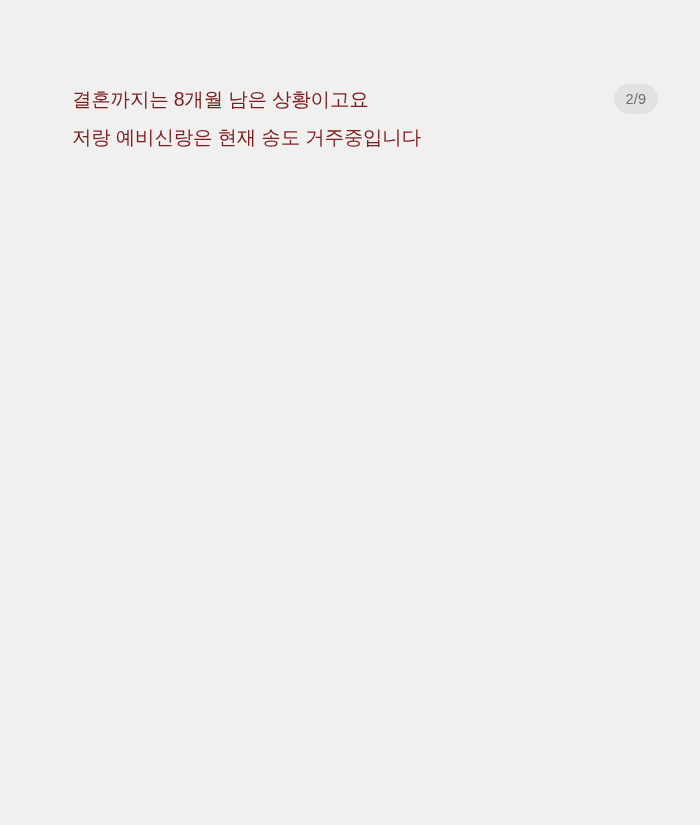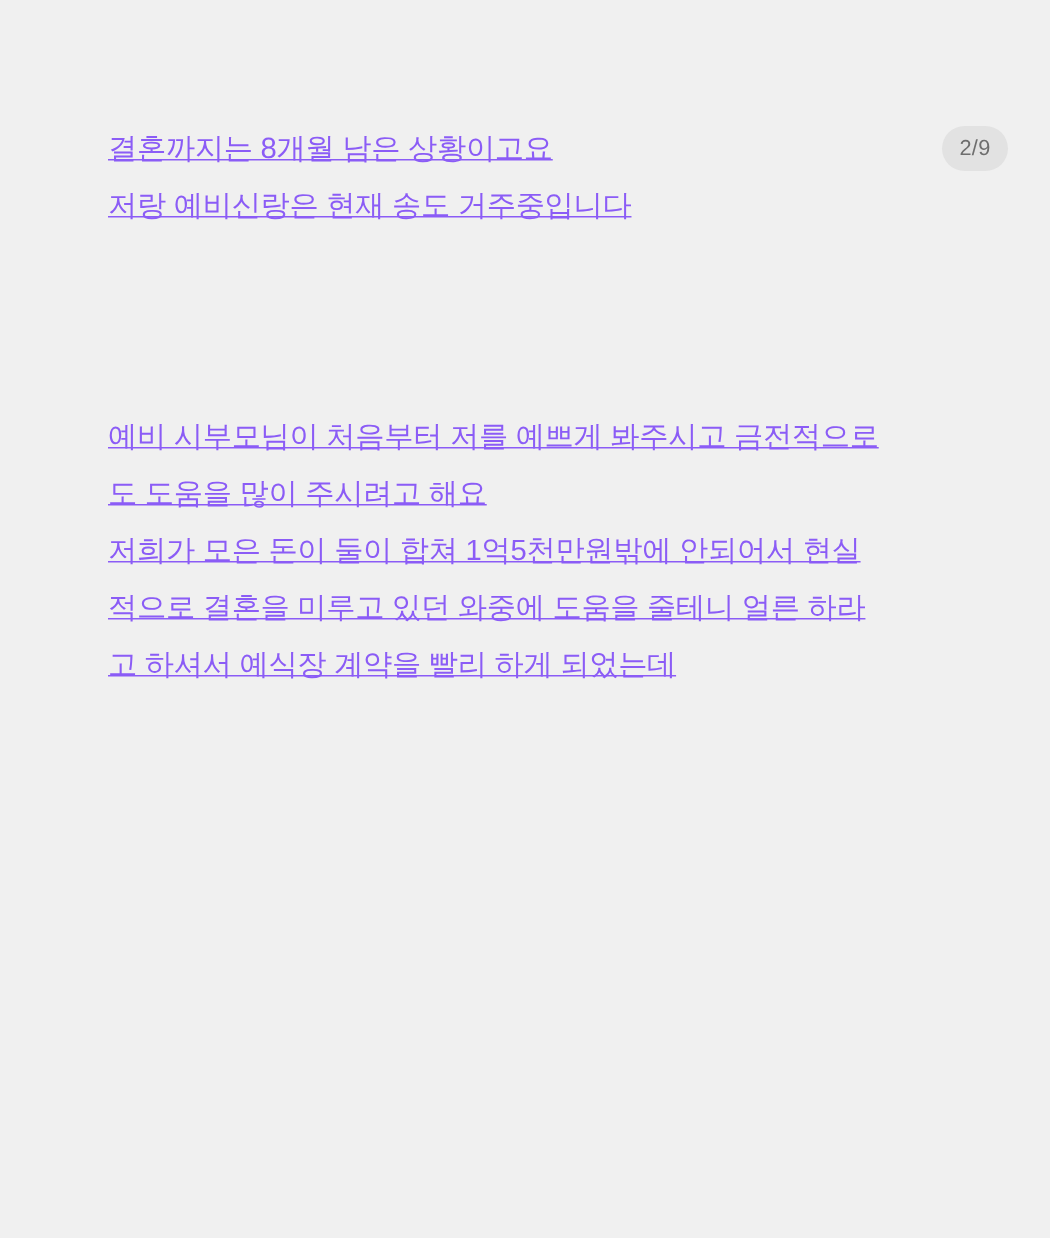--- a/index.html
+++ b/index.html
@@ -20,37 +20,36 @@
     background: #f0f0f0;
     box-sizing: border-box;
   }
   #content {
     position: absolute;
     left: 72px;
     top: 80px;
     width: 560px;
   }
   .para {
-    color: #8b5cf6;
+    color: #7f1d1d;
     font-size: 19.5px;
     line-height: 38px;
     letter-spacing: -0.2px;
     white-space: pre-wrap;
     word-break: break-all;
-    text-decoration: underline;
   }
   .para.block2 {
     margin-top: 116px;
   }
   .para.block3 {
     margin-top: 110px;
   }
   #page-badge {
     position: absolute;
-    right: 28px;
+    right: 42px;
     top: 84px;
     width: 44px;
     height: 30px;
     border-radius: 15px;
     background: #e2e2e2;
     color: #6e6e6e;
     font-size: 14.5px;
     display: flex;
     align-items: center;
     justify-content: center;
@@ -60,20 +59,15 @@
 </head>
 <body>
 
 <div id="page">
 
   <div id="page-badge">2/9</div>
 
   <div id="content">
     <div class="para block1">결혼까지는 8개월 남은 상황이고요
 저랑 예비신랑은 현재 송도 거주중입니다</div>
-    <div class="para block2">예비 시부모님이 처음부터 저를 예쁘게 봐주시고 금전적으로
-도 도움을 많이 주시려고 해요
-저희가 모은 돈이 둘이 합쳐 1억5천만원밖에 안되어서 현실
-적으로 결혼을 미루고 있던 와중에 도움을 줄테니 얼른 하라
-고 하셔서 예식장 계약을 빨리 하게 되었는데</div>
   </div>
 
 </div>
 
 </body></html>

